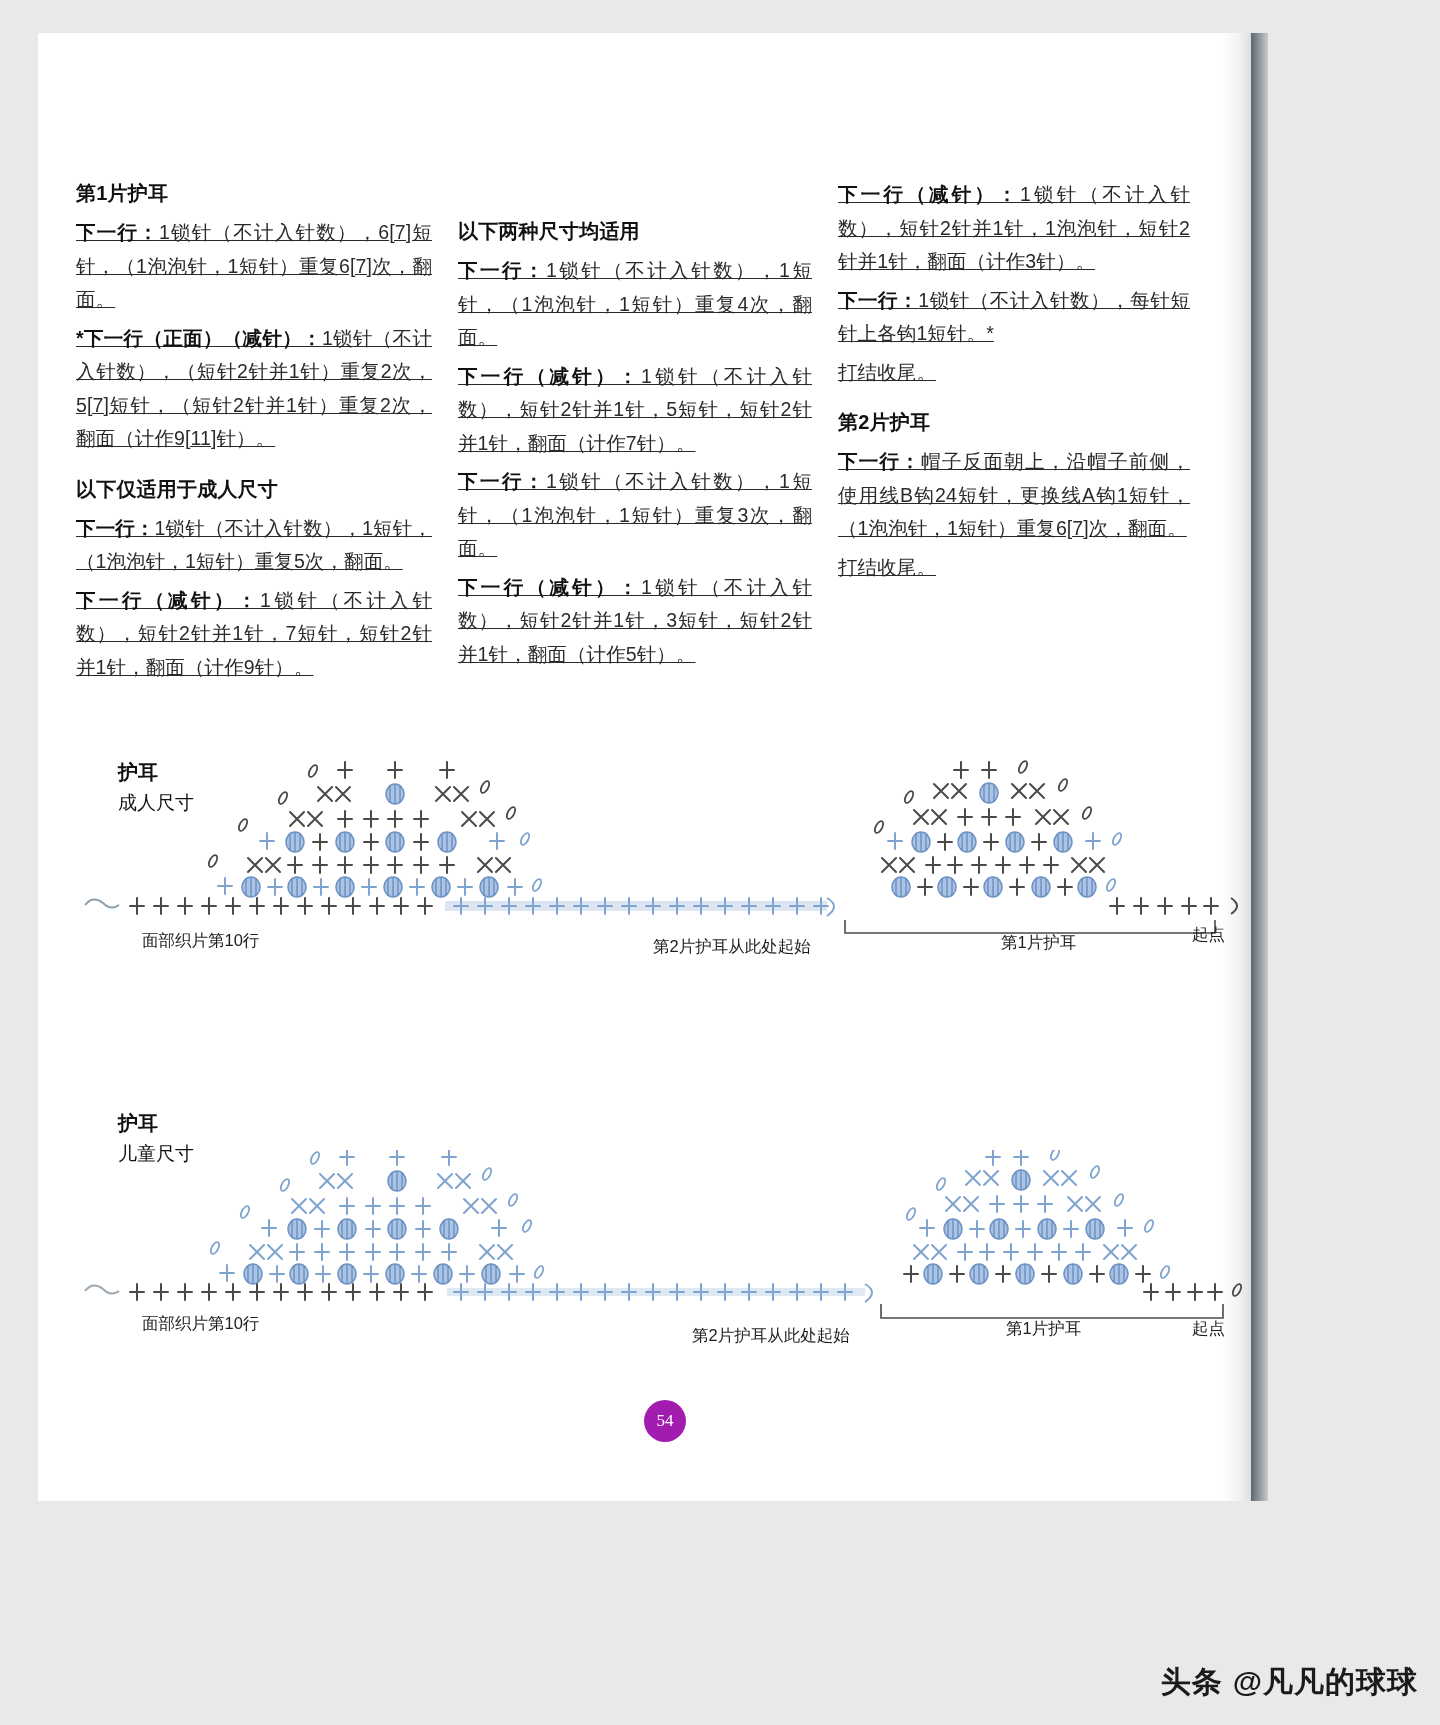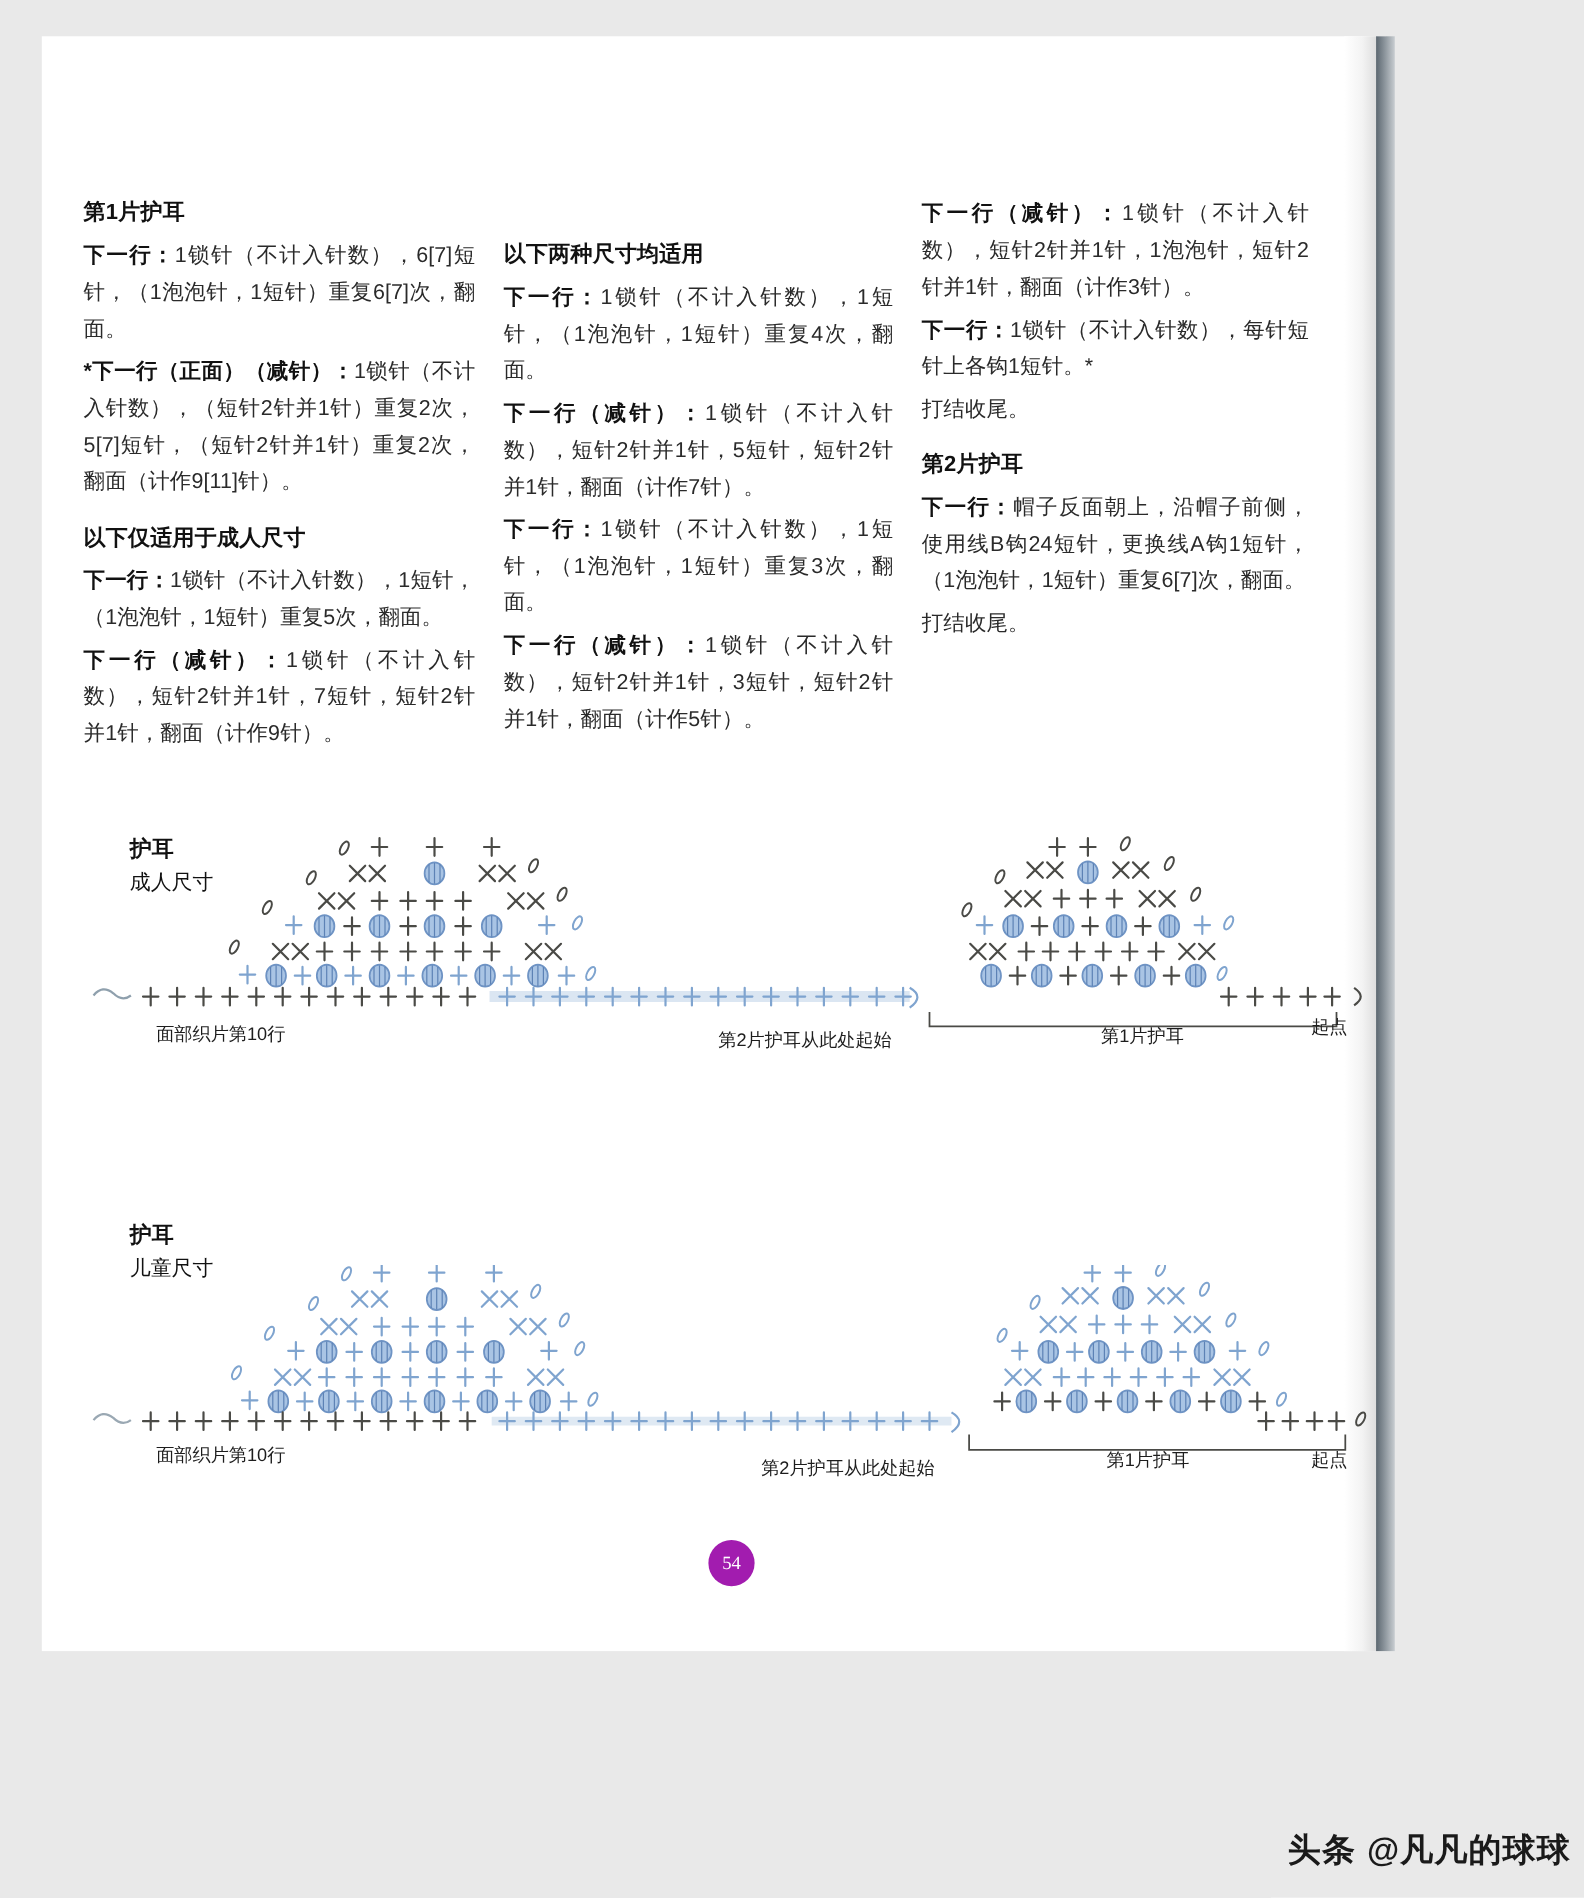--- a/index.html
+++ b/index.html
@@ -72,20 +72,21 @@
   h3.sec-head.spaced { margin-top: 18px; }
 
   p.para {
     font-size: 19.5px;
     line-height: 1.72;
     color: #2a2a2a;
     margin: 0 0 5px 0;
     text-align: justify;
     text-justify: inter-ideograph;
     letter-spacing: 0.1px;
+    text-decoration: underline;
   }
   p.para b { font-weight: bold; color: #111; }
 
   
   .chart-block { position: absolute; }
 
   .chart-title {
     font-size: 20px;
     font-weight: bold;
     color: #111;
@@ -121,21 +122,21 @@
     font-size: 17px;
     display: flex;
     align-items: center;
     justify-content: center;
     font-family: "Liberation Serif", serif;
   }
 
   
   #watermark {
     position: absolute;
-    right: 12px;
+    right: 22px;
     bottom: 22px;
     display: flex;
     align-items: center;
     gap: 10px;
     font-size: 30px;
     font-weight: bold;
     color: #1a1a1a;
     letter-spacing: 1px;
   }
   #wm-logo {

